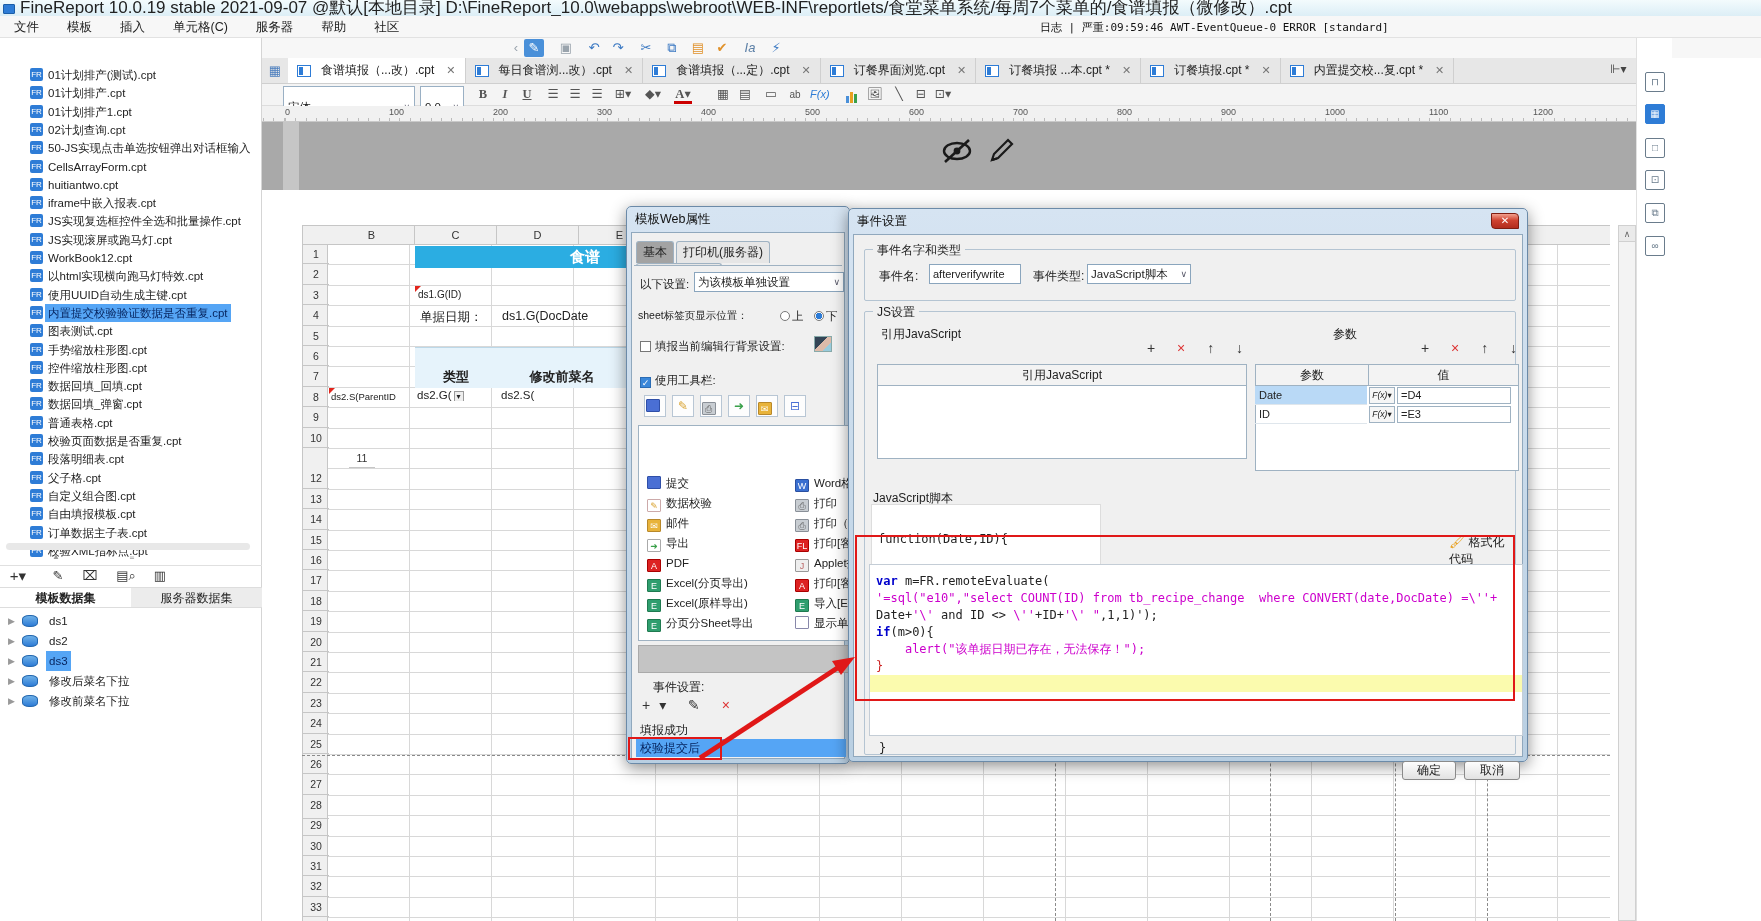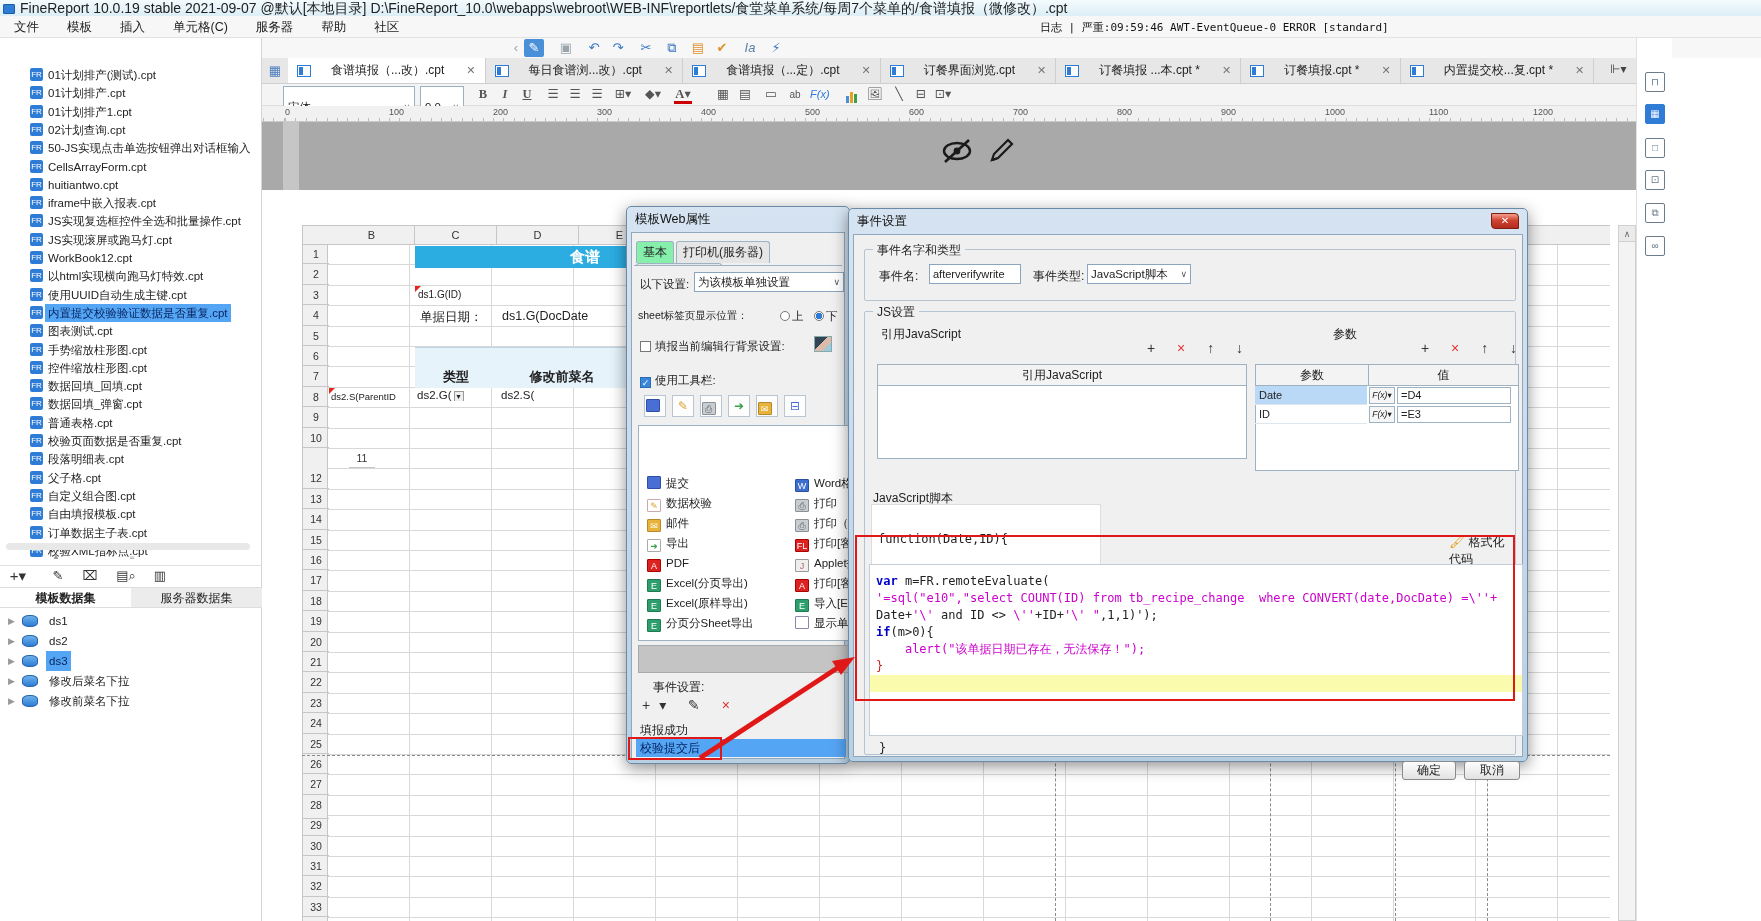--- a/index.html
+++ b/index.html
@@ -2,37 +2,37 @@
 <html><head>
 <meta charset="utf-8">
 <style>
   *{margin:0;padding:0;box-sizing:border-box;}
   html,body{width:1761px;height:921px;overflow:hidden;}
   body{font-family:"Liberation Sans","DejaVu Sans",sans-serif;font-size:12px;color:#222;background:#fff;}
   .abs{position:absolute;}
   #screen{position:relative;width:1761px;height:921px;background:#fff;overflow:hidden;}
 
   
-  #titlebar{left:0;top:0;width:1761px;height:16px;background:linear-gradient(#f3fbfd,#dceef6);font-size:14px;line-height:16px;white-space:nowrap;overflow:hidden;}
+  #titlebar{left:0;top:0;width:1761px;height:16px;background:linear-gradient(#f3fbfd,#dceef6);font-size:17px;line-height:16px;white-space:nowrap;overflow:hidden;}
   #titlebar .appico{display:inline-block;width:12px;height:10px;background:#2e7cd6;border:1px solid #1b5ea8;margin:0 5px 0 3px;vertical-align:middle;border-radius:1px;}
   
   #menubar{left:0;top:16px;width:1761px;height:22px;background:#f7f7f7;border-bottom:1px solid #e2e2e2;font-size:12.5px;}
   #menubar .mitem{display:inline-block;padding:3px 14px;cursor:default;}
   #menubar .log{position:absolute;left:1040px;top:4px;font-size:11px;color:#111;font-family:"DejaVu Sans Mono",monospace;}
   
   #toolbar{left:0;top:38px;width:1761px;height:20px;background:#f7f7f7;}
   .tico{position:absolute;top:1px;width:20px;height:18px;text-align:center;line-height:18px;font-size:13px;color:#5b7fa6;}
   .tico.blue{color:#3a78c2;}
   .tico.orange{color:#e0912a;}
   .tico.gray{color:#9aa4ad;}
   .tico.selbg{background:#4a90d9;color:#fff;border-radius:2px;}
   
   #tabbar{left:262px;top:58px;width:1374px;height:26px;background:#e7e7e7;border-bottom:1px solid #cfcfcf;display:flex;align-items:stretch;}
   #tabbar .lead{width:26px;display:flex;align-items:center;justify-content:center;color:#4a7dbd;font-size:13px;}
-  .ftab{display:flex;align-items:center;gap:20px;padding:0 9px;font-size:12px;border-right:1px solid #cfcfcf;background:#e7e7e7;white-space:nowrap;cursor:default;}
+  .ftab{display:flex;align-items:center;gap:10px;padding:0 9px;font-size:12px;border-right:1px solid #cfcfcf;background:#e7e7e7;white-space:nowrap;cursor:default;}
   .ftab.active{background:#fff;}
   .ftab .doc{width:14px;height:12px;border:1.5px solid #2e7cd6;position:relative;background:#fff;}
   .ftab .doc:before{content:"";position:absolute;left:1px;top:1px;width:4px;height:8px;background:#2e7cd6;}
   .ftab .x{color:#777;font-size:11px;padding-left:2px;}
   #tab-corner{position:absolute;left:1610px;top:62px;color:#444;font-size:12px;}
   
   #formatbar{left:262px;top:84px;width:1374px;height:22px;background:#f4f4f4;border-bottom:1px solid #ddd;}
   .combo{position:absolute;top:2px;height:18px;background:#fff;border:1px solid #9ab0c4;font-size:11.5px;line-height:16px;padding:12px 4px;}
   .combo .dd{float:right;color:#667;font-size:9px;margin-left:5px;}
   .fico{position:absolute;top:2px;height:18px;min-width:18px;text-align:center;line-height:17px;font-size:12.5px;color:#555;}
@@ -113,21 +113,21 @@
   .cline.hl{background:#fbfbae;}
   .kw{color:#0000cc;font-weight:bold;}
   .str{color:#cc00cc;}
   .pl{color:#222;}
   .red2{color:#cc2222;}
   .dbtn{position:absolute;height:19px;background:linear-gradient(#fdfdfd,#e2e2e2);border:1px solid #8a8a8a;border-radius:3px;font-size:12px;text-align:center;line-height:17px;}
   .fmtcode{position:absolute;font-size:12px;}
   .fmtcode .brush{color:#e8a020;font-size:13px;margin-right:3px;}
   
   .wtab{position:absolute;top:0;height:22px;background:#e6e6e6;border:1px solid #9fb2c2;border-bottom:none;border-radius:3px 3px 0 0;font-size:12px;text-align:center;line-height:21px;padding:0 6px;white-space:nowrap;}
-  .wtab.active{background:#86efac;}
+  .wtab.active{background:#a3a3a3;}
   .lbl{position:absolute;font-size:11.5px;white-space:nowrap;}
   .radio{display:inline-block;width:10px;height:10px;border:1px solid #777;border-radius:50%;background:#fff;vertical-align:-1px;margin-right:2px;}
   .radio.on{background:radial-gradient(circle at 50% 50%, #2e7cd6 0 3px, #fff 3.5px);}
   .chk{display:inline-block;width:11px;height:11px;border:1px solid #777;background:#fff;vertical-align:-2px;margin-right:4px;}
   .chk.on{background:#3a87d9;border-color:#2b6cb4;color:#fff;font-size:9px;line-height:11px;text-align:center;}
   .toolico{position:absolute;width:22px;height:22px;border:1px solid #b8c6d4;background:#fdfdfd;text-align:center;line-height:20px;font-size:12px;}
   .listbox{position:absolute;background:#fff;border:1px solid #9fb2c2;overflow:hidden;}
   .litem{position:absolute;height:20px;font-size:11.5px;line-height:19px;white-space:nowrap;}
   .ic{display:inline-block;width:14px;height:13px;margin-right:5px;vertical-align:-2px;text-align:center;font-size:9px;line-height:13px;color:#fff;border-radius:1px;}
   .submit-icon{background:#4a6fd4;border:1px solid #2f4fa8;}

